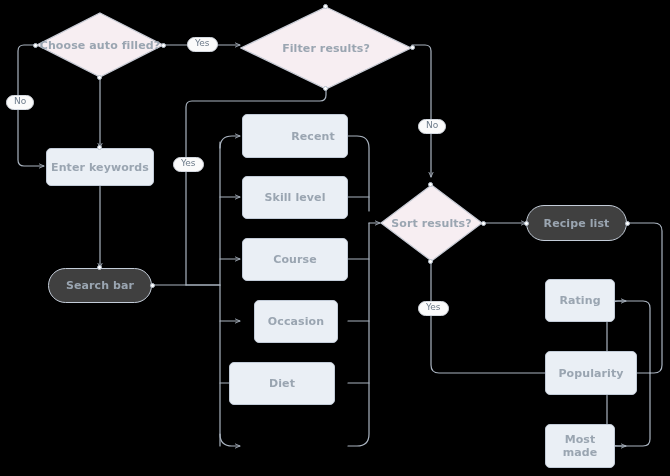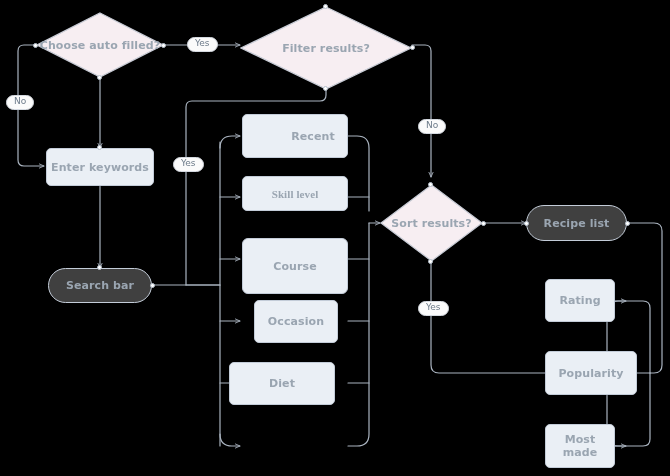--- a/index.html
+++ b/index.html
@@ -185,24 +185,24 @@
 
   <div class="node node-pill" style="left:48px; top:268px; width:104px; height:35px;">
     <span>Search bar</span>
   </div>
   <div class="port" style="left:97px; top:265px;"></div>
   <div class="port" style="left:150px; top:283px;"></div>
 
   <div class="node node-rect" style="left:242px; top:114px; width:106px; height:44px;padding-left:36px;">
     <span>Recent</span>
   </div>
-  <div class="node node-rect" style="left:242px; top:176px; width:106px; height:35px;font-family:Liberation Serif, serif;">
+  <div class="node node-rect" style="left:242px; top:176px; width:106px; height:43px;">
     <span>Skill level</span>
   </div>
-  <div class="node node-rect" style="left:242px; top:238px; width:106px; height:56px;border-radius:6px;">
+  <div class="node node-rect" style="left:242px; top:238px; width:106px; height:43px;">
     <span>Course</span>
   </div>
   <div class="node node-rect" style="left:254px; top:300px; width:84px; height:43px;">
     <span>Occasion</span>
   </div>
   <div class="node node-rect" style="left:229px; top:362px; width:106px; height:43px;">
     <span>Diet</span>
   </div>
 
   <div class="node node-pill" style="left:526px; top:205px; width:101px; height:36px;">

